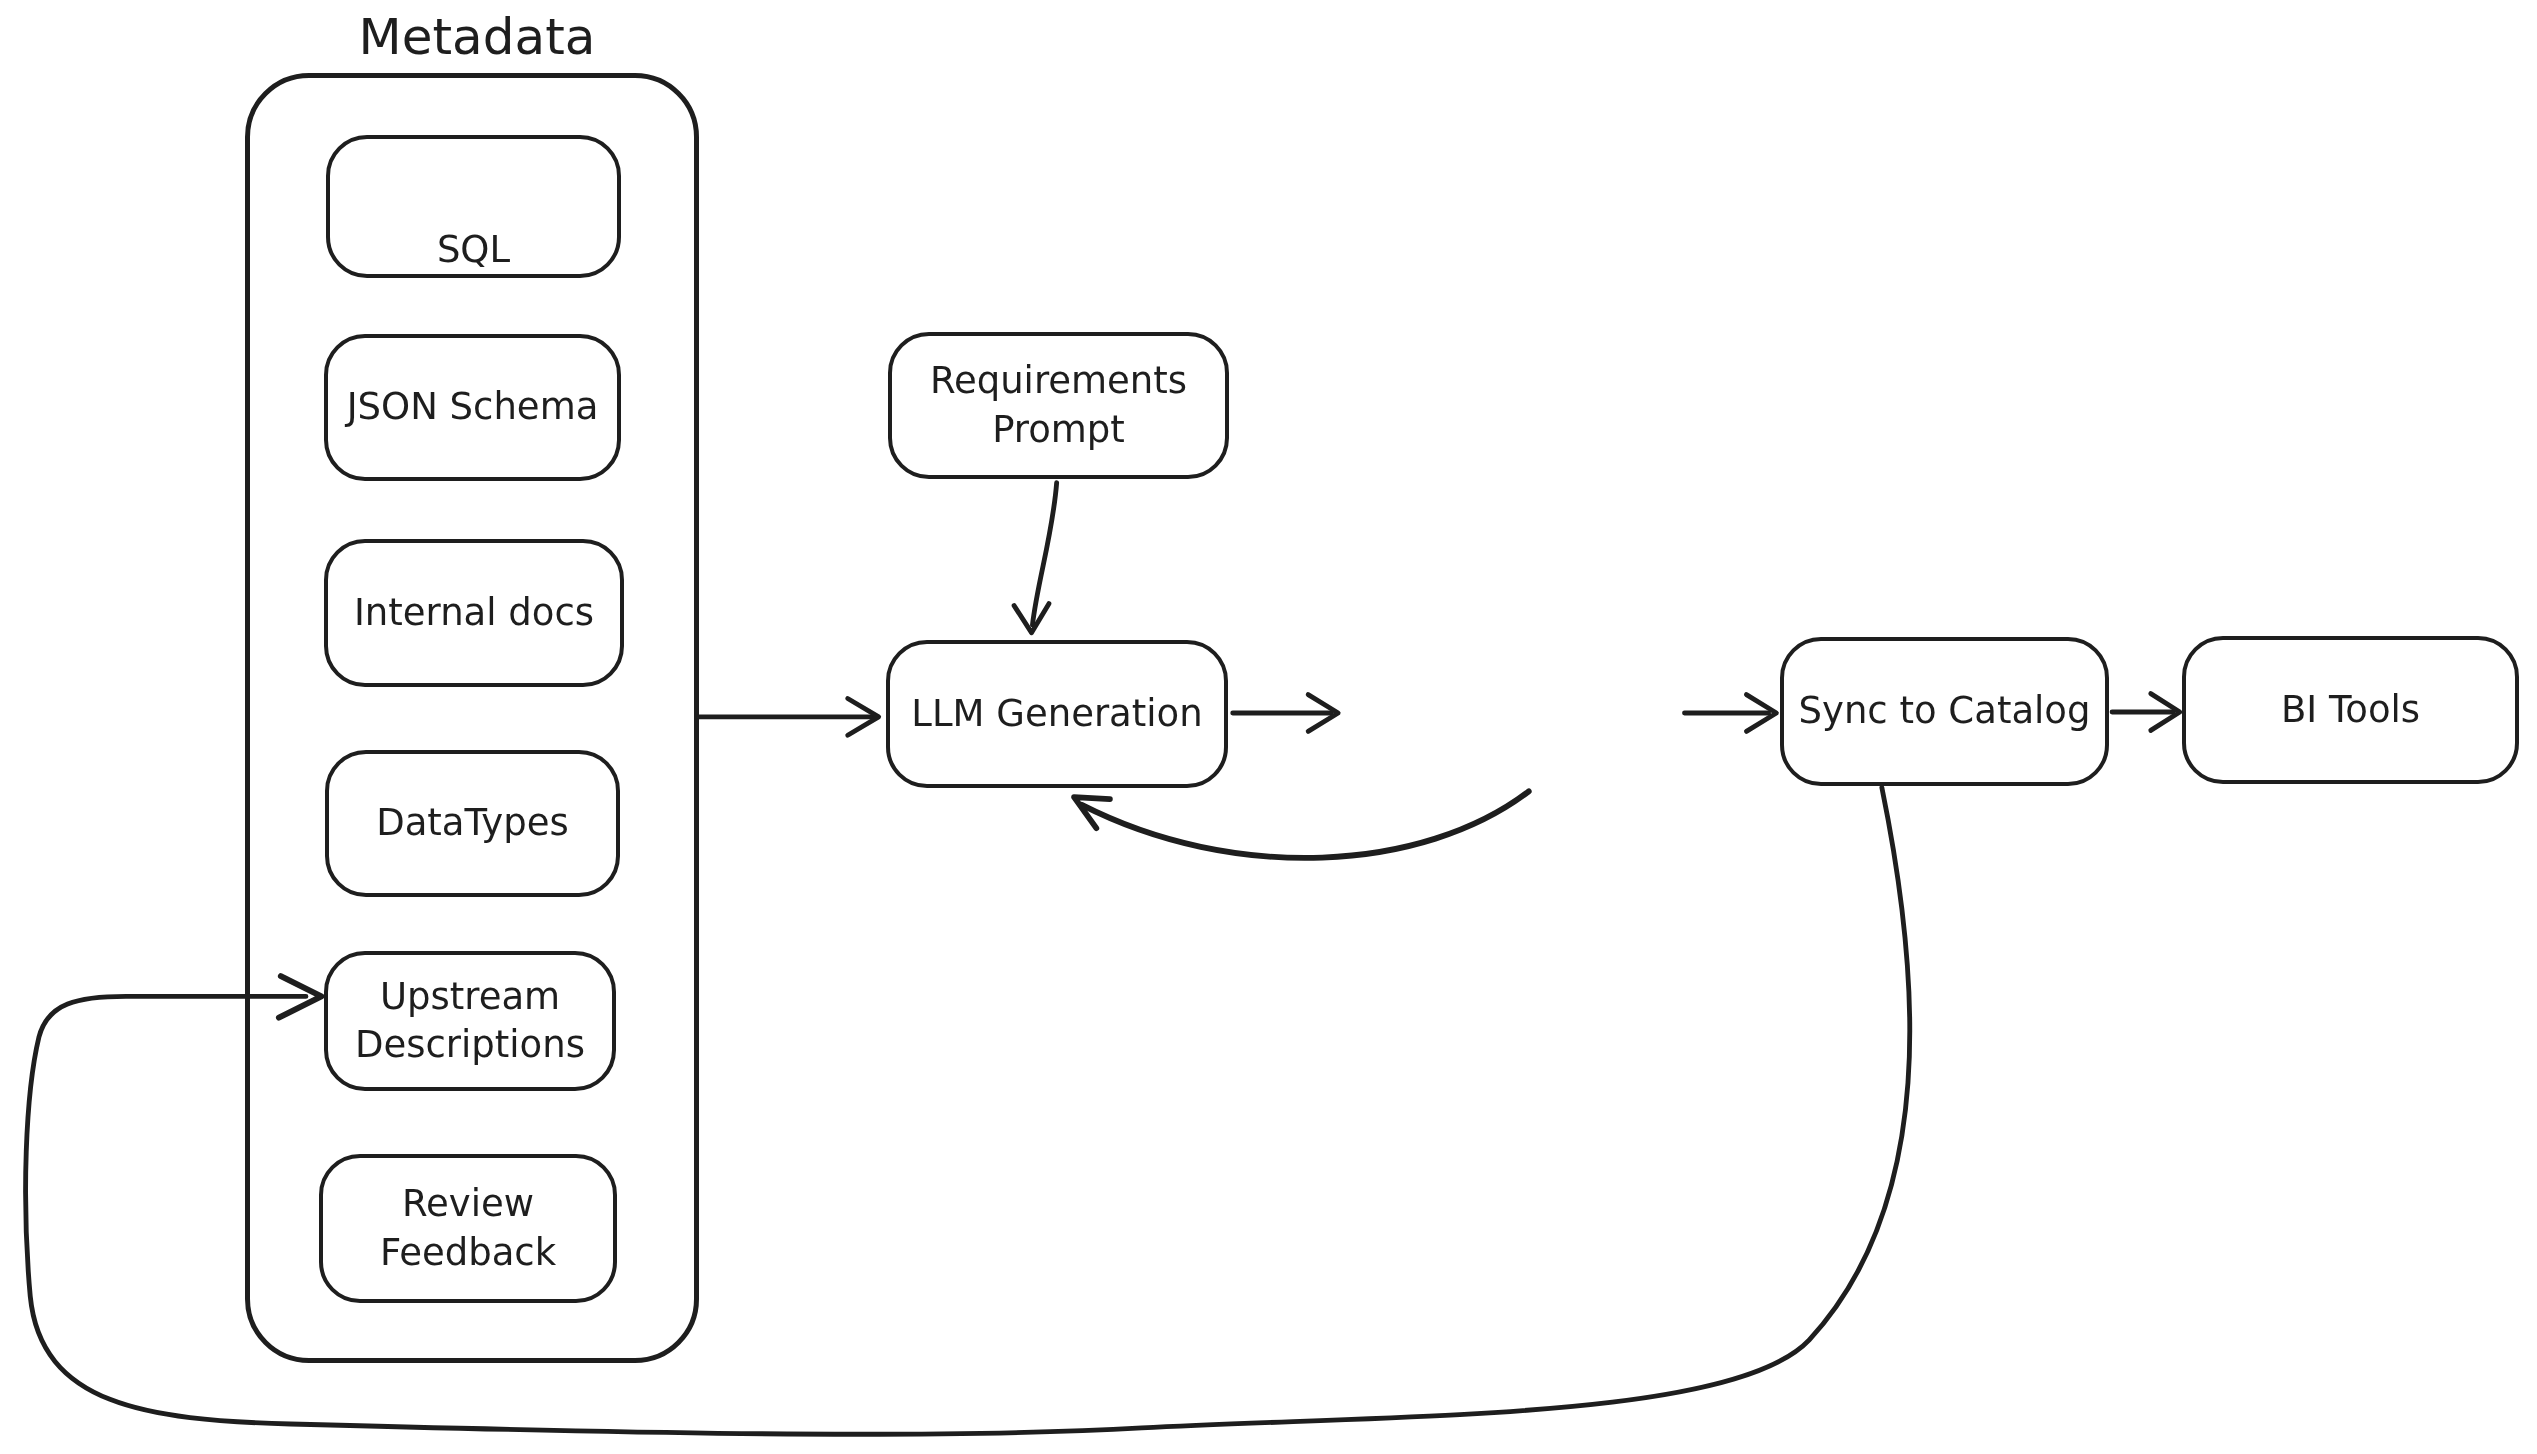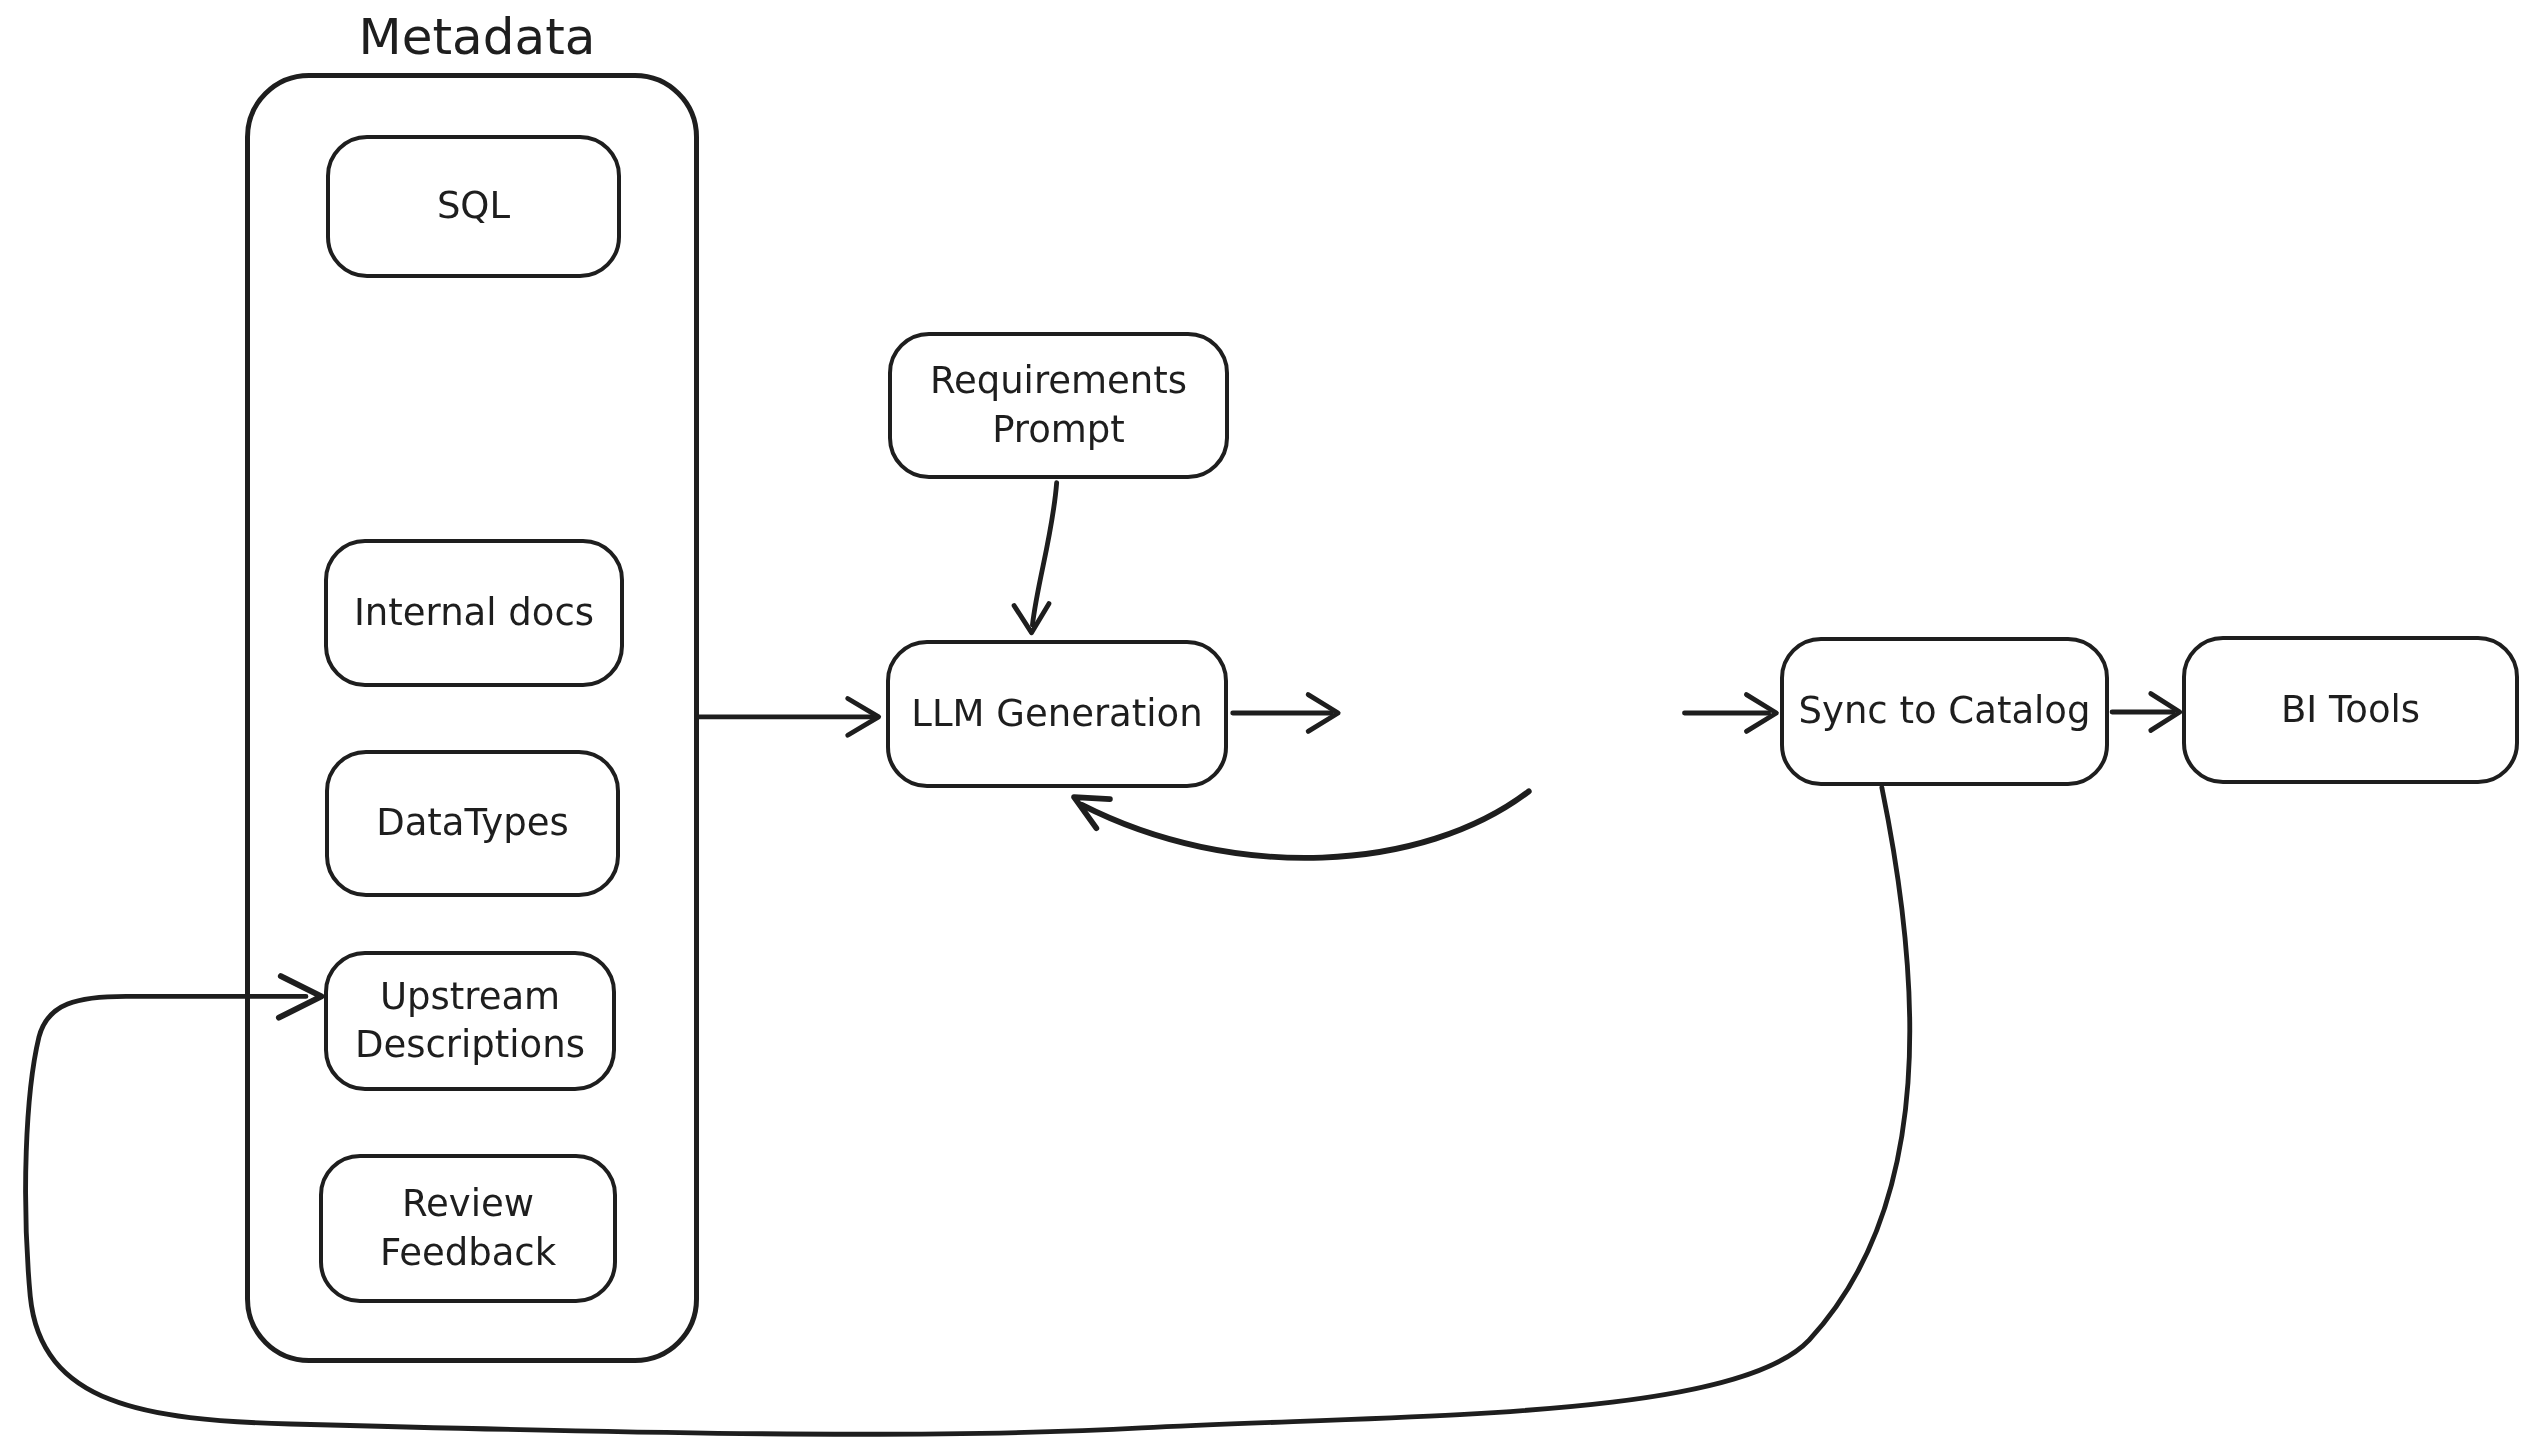--- a/index.html
+++ b/index.html
@@ -57,24 +57,27 @@
 </style>
 </head>
 <body>
 
 <div class="canvas">
 
   <div class="group-title">Metadata</div>
 
   <div class="node group-container" style="left:245px; top:73px; width:454px; height:1290px;"></div>
 
-  <div class="node" style="left:326px; top:135px; width:295px; height:143px;">
+  <div class="node" style="left:326px; top:135px; width:295px; height:143px;align-items:flex-end;">
     <span>SQL</span>
   </div>
 
+  <div class="node" style="left:324px; top:334px; width:297px; height:147px;">
+    <span>JSON Schema</span>
+  </div>
 
   <div class="node" style="left:324px; top:539px; width:300px; height:148px;">
     <span>Internal docs</span>
   </div>
 
   <div class="node" style="left:325px; top:750px; width:295px; height:147px;">
     <span>DataTypes</span>
   </div>
 
   <div class="node wrap" style="left:324px; top:951px; width:292px; height:140px;">

